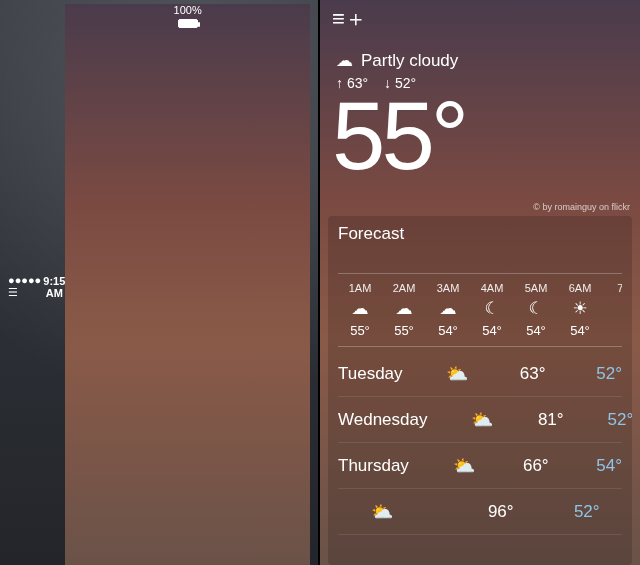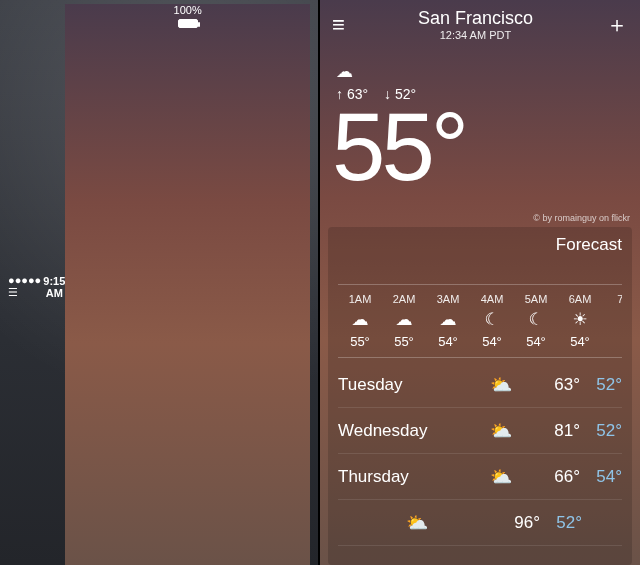--- a/index.html
+++ b/index.html
@@ -88,21 +88,21 @@
     margin-top: 19px;
   }
   .right .forecast {
     background: rgba(0,0,0,0.15);
     margin: 0 8px;
     border-radius: 4px;
     padding: 8px 10px 0;
     flex: 1;
     overflow: hidden;
   }
-  .right .flabel { font-size: 17px; font-weight: 300; margin-bottom: 14px; text-align: right; }
+  .right .flabel { font-size: 17px; font-weight: 300; margin-bottom: 14px; }
   .right .rhourly {
     display: flex;
     border-top: 1px solid rgba(255,255,255,0.25);
     border-bottom: 1px solid rgba(255,255,255,0.25);
     padding: 8px 0;
     overflow: hidden;
     margin-top: 29px;
   }
   .right .rhcell {
     width: 44px;
@@ -114,20 +114,21 @@
   .right .rhcell .ricon { font-size: 17px; margin: 4px 0; }
   .right .rhcell .rtemp { font-size: 13px; font-weight: 300; }
   .right .rdaily { padding-top: 4px; }
   .right .rdrow {
     display: flex;
     align-items: center;
     font-size: 17px;
     font-weight: 300;
     height: 46px;
     border-bottom: 1px solid rgba(255,255,255,0.1);
+    gap: 44px;
   }
   .right .rdrow .rdday { flex: 1.4; }
   .right .rdrow .rdicon { flex: 0.8; text-align: center; font-size: 18px; }
   .right .rdrow .rdhi { width: 42px; text-align: right; }
   .right .rdrow .rdlo { width: 42px; text-align: right; color: #8fc4e8; }
   .batt {
     display:inline-block; width:20px; height:9px; border:1px solid #fff; border-radius:2px; position:relative;
     background:#fff;
   }
   .batt:after { content:""; position:absolute; right:-3px; top:2px; width:2px; height:5px; background:#fff; border-radius:1px;}
@@ -143,29 +144,26 @@
       <span>100%</span>
       <span class="batt"></span>
     </span>
   </div>
 
 </div>
 
 <div class="right">
   <div class="topbar">
     <span class="ham">≡</span>
-    <div class="cityblock">
-      <div class="city">San Francisco</div>
-      <div class="tstamp">12:34 AM PDT</div>
-    </div>
     <span class="plus">＋</span>
   </div>
 
   <div class="cond-row">
     <span>☁</span>
+    <span>Partly cloudy</span>
   </div>
   <div class="hilo-row">
     <span>
       <span>↑</span>
       <span>63°</span>
     </span>
     <span>
       <span>↓</span>
       <span>52°</span>
     </span>

